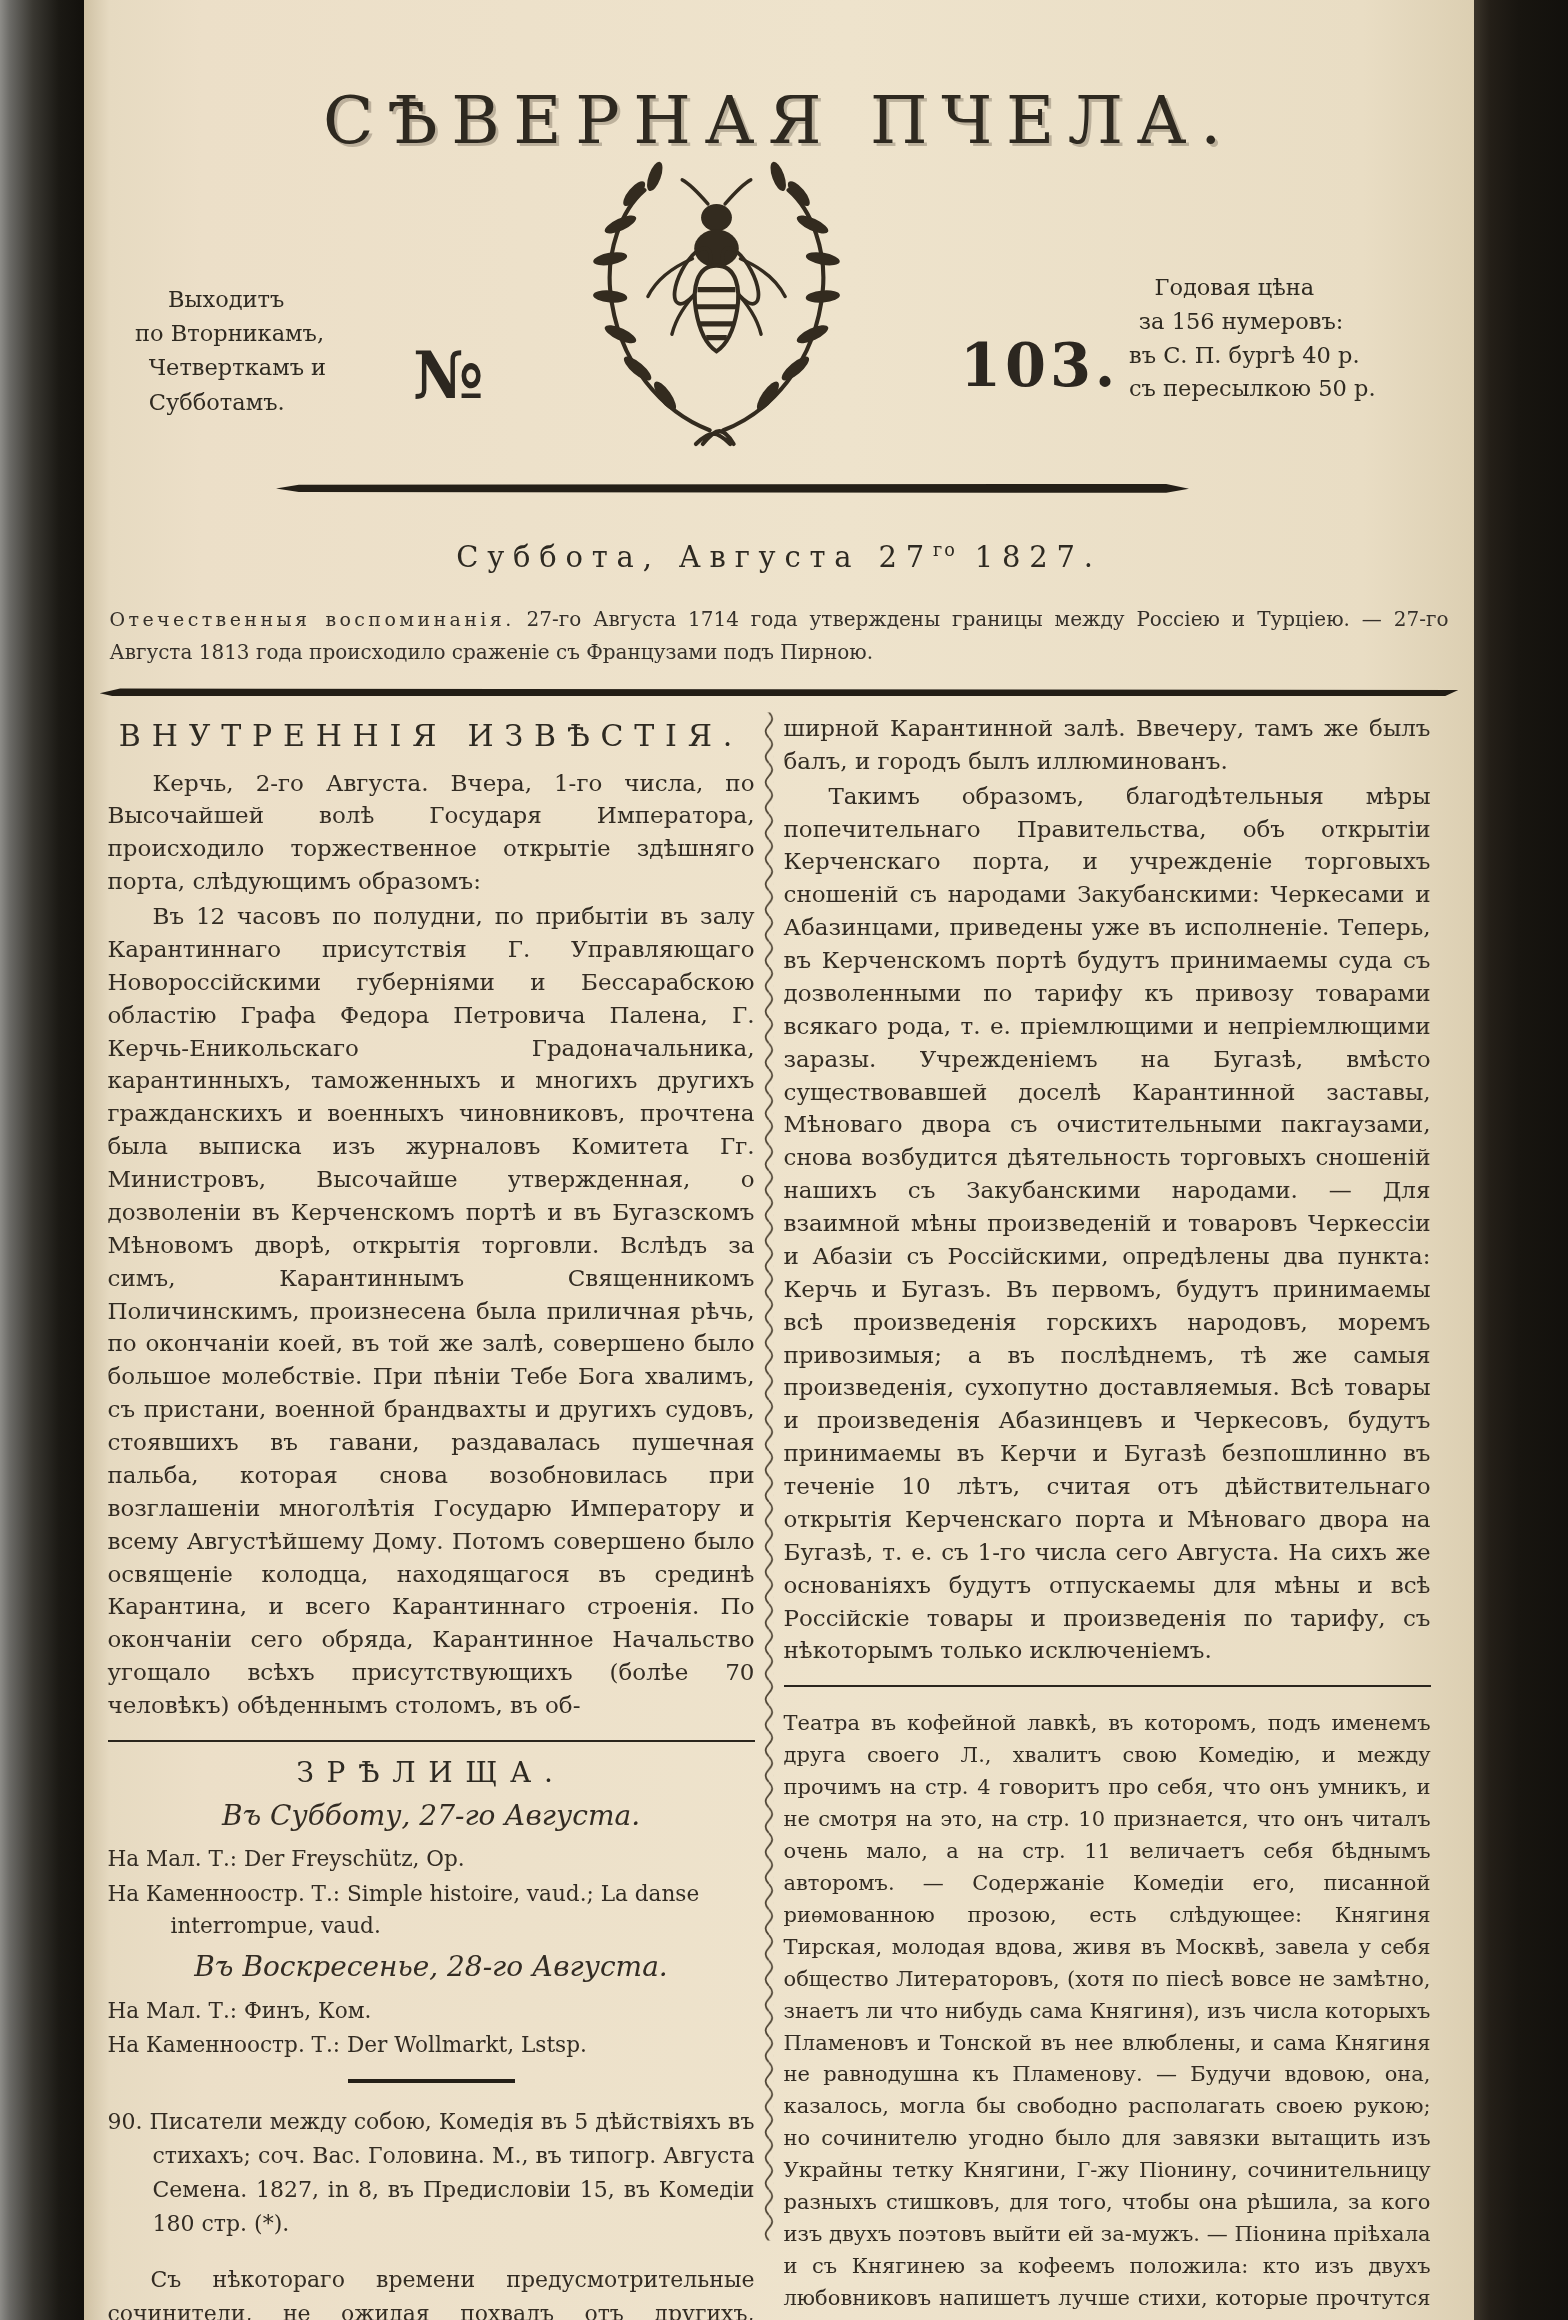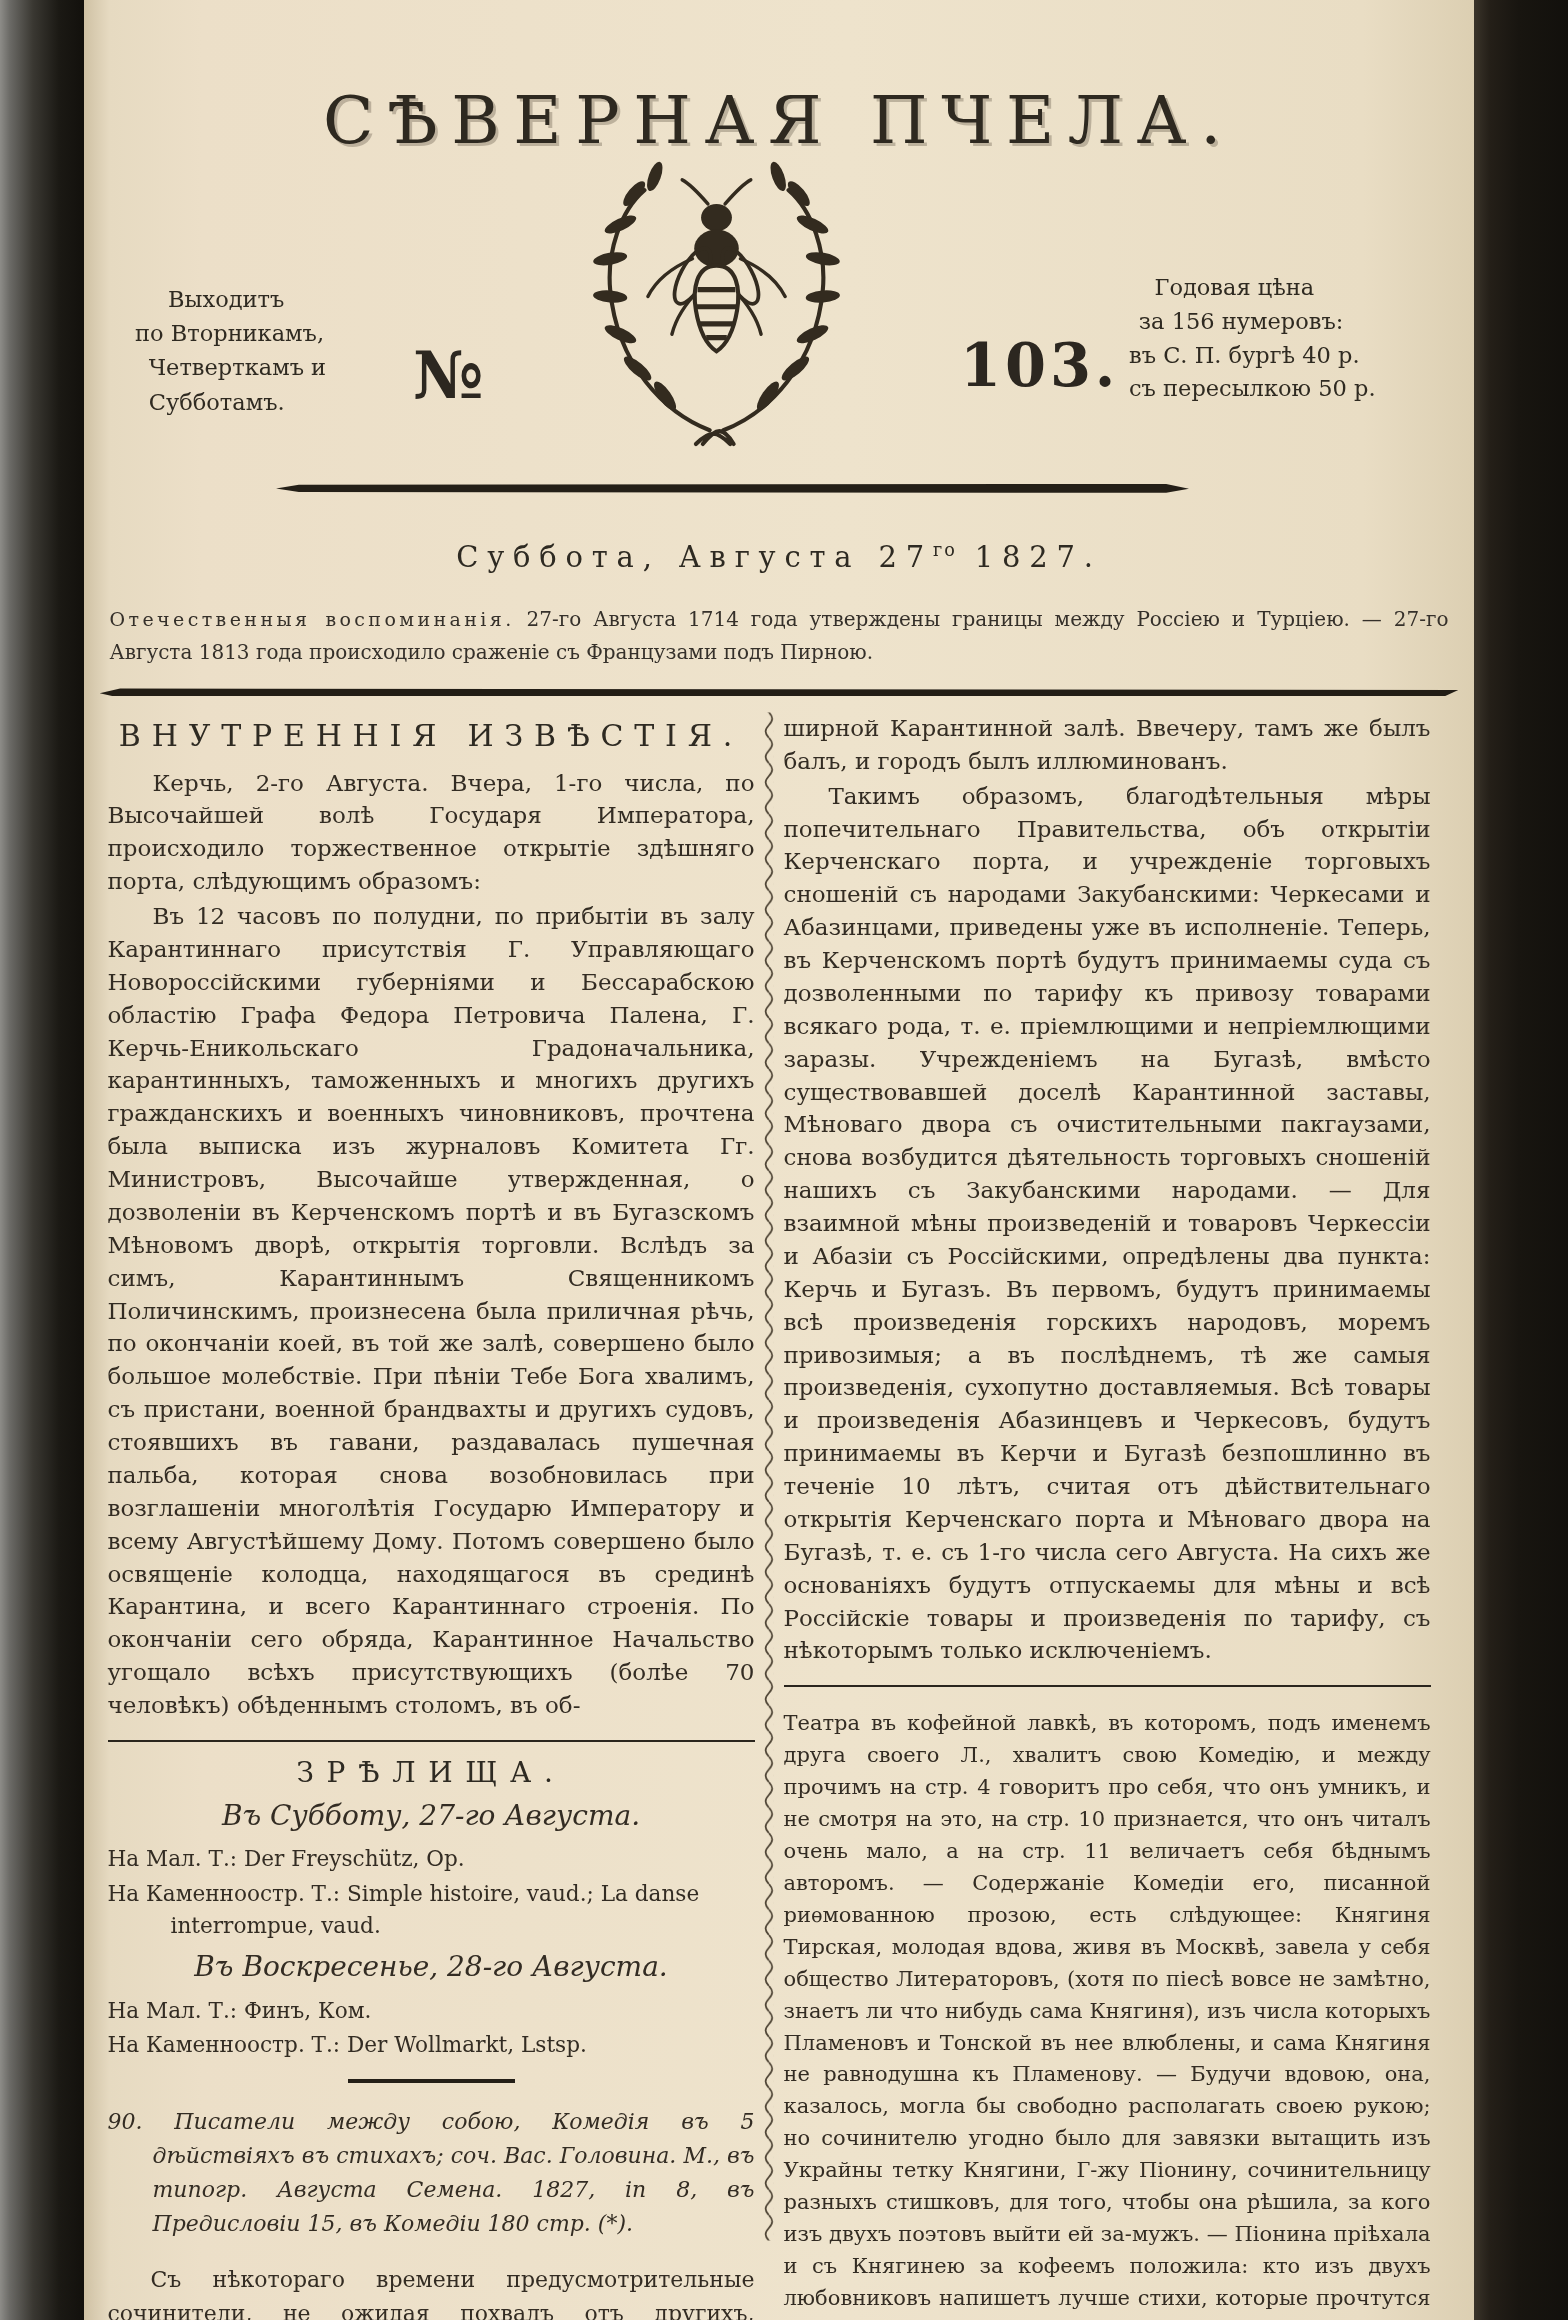--- a/index.html
+++ b/index.html
@@ -57,21 +57,21 @@
   .col-left { margin-right:0; }
   .news-heading { text-align:center; font-size:30px; letter-spacing:10.8px; margin:5.9px 0 13.7px 0; color:#2e2a22; }
   .body-par { font-size:23px; line-height:1.43; text-align:justify; margin:0 0 2px 0; }
   .indent { text-indent:45px; }
   .colrule { height:2.5px; background:#2a251d; margin:17.6px 0 13.7px 0; }
   .spect-heading { text-align:center; font-size:28px; letter-spacing:12.7px; margin:9.8px 0 9.8px 0; color:#2e2a22; }
   .spect-day { text-align:center; font-style:italic; font-size:28px; margin:7.8px 0 11.8px 0; }
   .spect-line { font-size:21.6px; line-height:1.5; padding-left:63px; text-indent:-63px; margin:2px 0; }
   .shortrule { width:167px; height:3.4px; background:#241f17; margin:17.6px auto 13.7px auto; }
   .books-heading { text-align:center; font-size:30px; letter-spacing:12.7px; margin:7.8px 0 13.7px 0; color:#2e2a22; }
-  .book-entry { font-style:italic; font-size:22px; line-height:1.55; padding-left:45px; text-indent:-45px; text-align:justify; }
+  .book-entry { font-size:22px; line-height:1.55; padding-left:45px; text-indent:-45px; text-align:justify; }
   .book-par { font-size:22px; line-height:1.55; text-align:justify; text-indent:43px; margin-top:7.8px; }
   .review-par { font-size:21px; line-height:1.52; text-align:justify; }
   svg { display:block; }
 </style>
 </head>
 <body>
 
 <div class="edge-left"></div>
 <div class="edge-right"></div>
 

